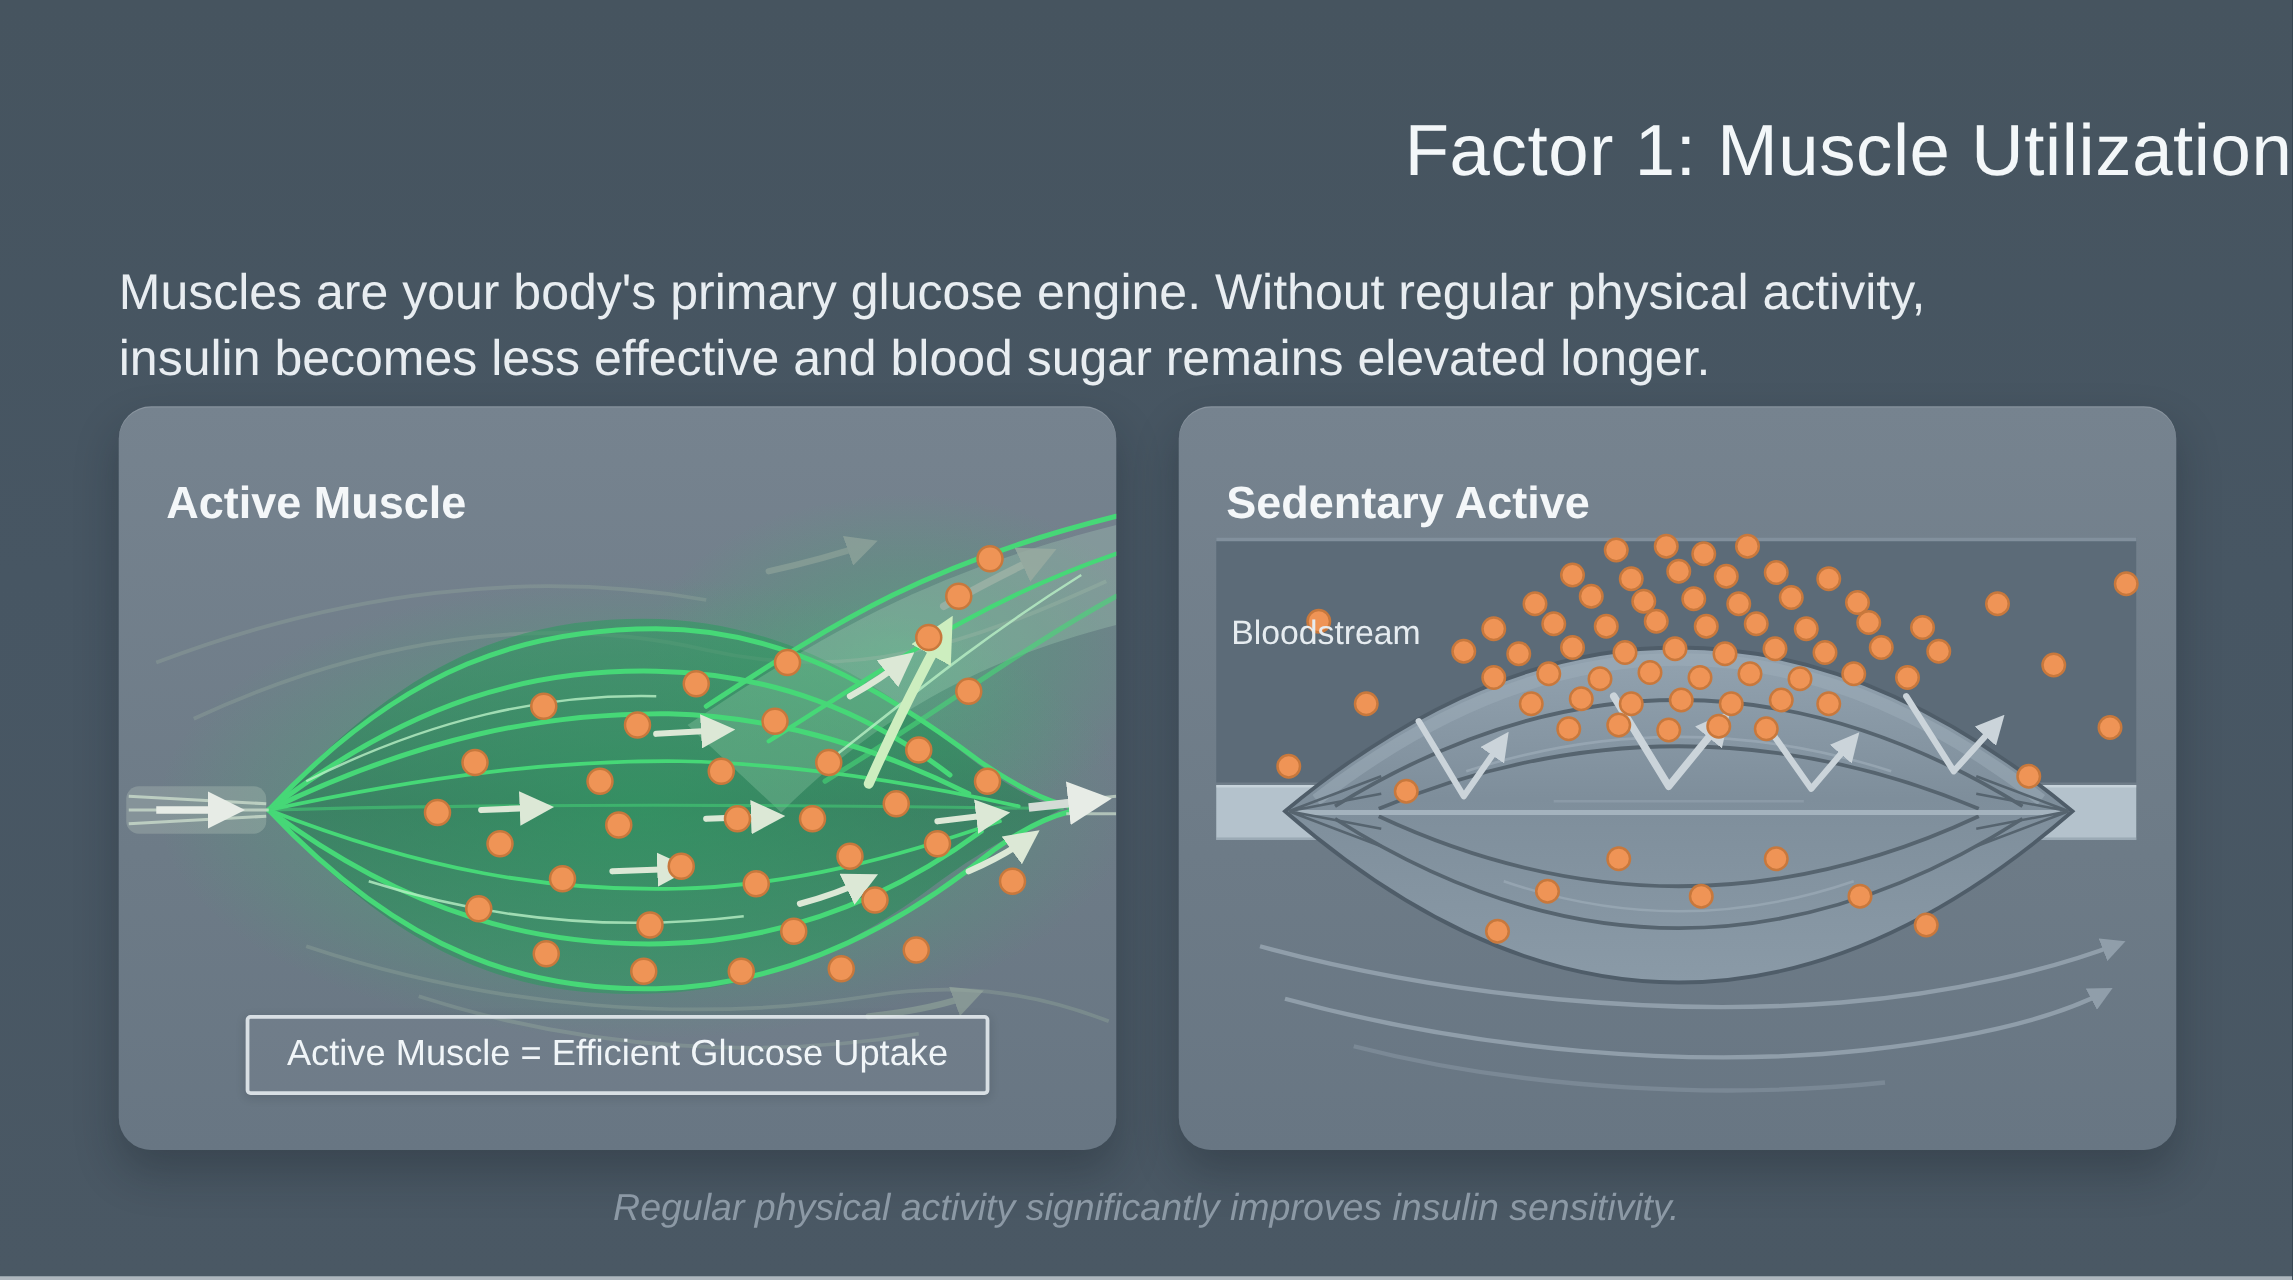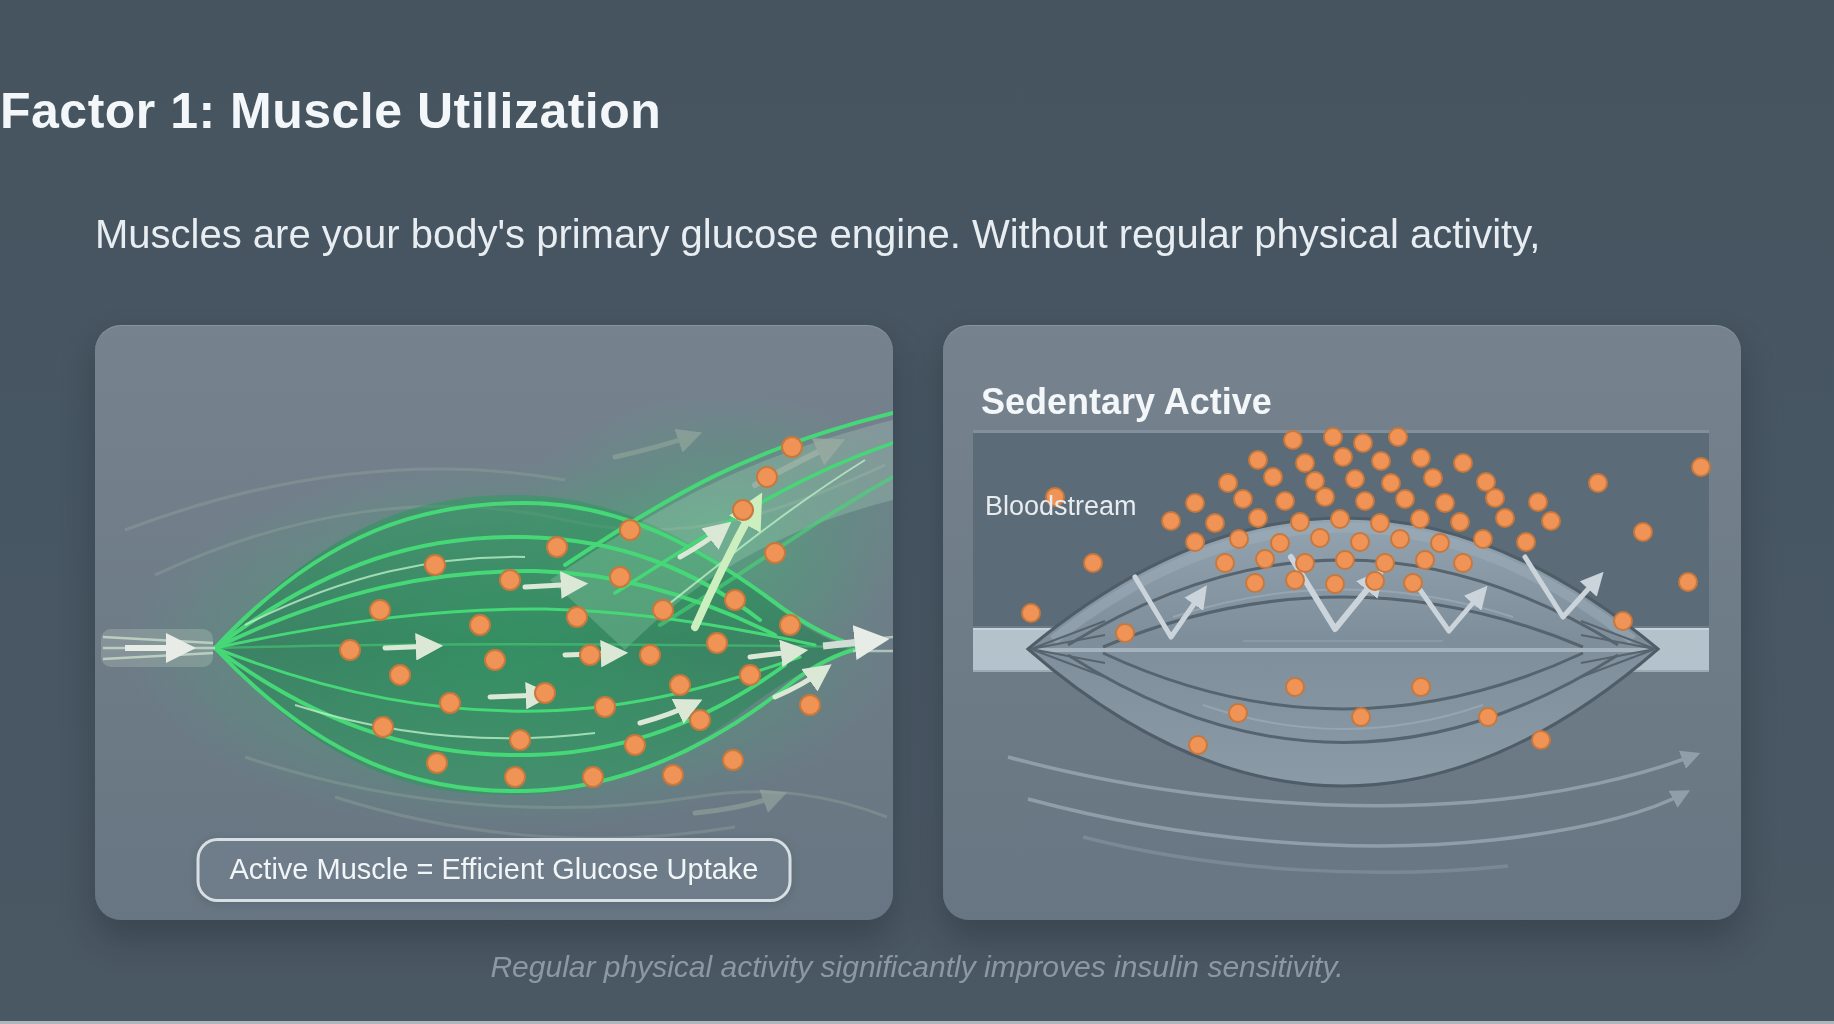--- a/index.html
+++ b/index.html
@@ -1,48 +1,49 @@
 <!DOCTYPE html>
 <html><head>
 <meta charset="utf-8">
 <style>
   html,body{margin:0;padding:0;background:#31404c;}
   .stage{position:relative;width:1834px;height:1024px;overflow:hidden;
     font-family:"Liberation Sans","DejaVu Sans",sans-serif;
     background:linear-gradient(180deg,#46545f 0%,#475663 45%,#4a5864 100%);}
-  .page-title{position:absolute;top:48px;left:0;width:100%;text-align:left;
-    font-size:50px;font-weight:700;color:#f3f7f9;letter-spacing:.5px;}
+  .page-title{position:absolute;top:48px;left:0;width:100%;text-align:right;
+    font-size:58px;font-weight:400;color:#f3f7f9;letter-spacing:.5px;}
   .page-subtitle{position:absolute;top:168px;left:95px;width:1690px;
     font-size:40px;font-weight:400;color:#e8edf1;line-height:53px;}
   .panel{position:absolute;top:325px;width:798px;height:595px;border-radius:26px;
     background:linear-gradient(180deg,#76838f 0%,#6d7b87 60%,#687683 100%);
     box-shadow:0 18px 34px rgba(18,26,34,.28), inset 0 1px 0 rgba(255,255,255,.14);}
   .panel.left{left:95px;}
   .panel.right{left:943px;}
   .panel-illustration{position:absolute;inset:0;width:798px;height:595px;border-radius:26px;overflow:hidden;}
   .panel-heading{position:absolute;top:26px;left:38px;font-size:36px;font-weight:700;color:#f4f7f9;}
   .bloodstream-label{position:absolute;top:118px;left:42px;font-size:27px;font-weight:400;color:#e6ecf0;margin-top:48px;}
-  .caption-box{position:absolute;bottom:18px;left:50%;transform:translateX(-50%);
-    white-space:nowrap;border:3px solid rgba(235,241,245,.85);border-radius:21px;
+  .caption-box{position:absolute;bottom:44px;left:50%;transform:translateX(-50%);
+    white-space:nowrap;border:3px solid rgba(235,241,245,.85);border-radius:4px;
     background:rgba(255,255,255,.045);padding:0 30px;height:58px;line-height:56px;
     font-size:29px;color:#f0f5f8;box-shadow:0 2px 8px rgba(20,28,36,.15);}
   .page-footer{position:absolute;top:950px;left:0;width:100%;text-align:center;
     font-size:30px;color:#8c99a5;font-style:italic;}
   .bottom-strip{position:absolute;bottom:0;left:0;width:100%;height:3px;
     background:#c7cfd4;opacity:.8;}
 </style>
 </head>
 <body>
 
 <div class="stage">
 
   <h1 class="page-title">Factor 1: Muscle Utilization</h1>
 
   <p class="page-subtitle">
     <span>Muscles are your body's primary glucose engine. Without regular physical activity,</span><br>
+    <span>insulin becomes less effective and blood sugar remains elevated longer.</span>
   </p>
 
   <section class="panel left">
     <svg class="panel-illustration" viewBox="0 0 798 595" xmlns="http://www.w3.org/2000/svg">
       <defs>
         <radialGradient id="glowG" cx="50%" cy="50%" r="50%">
           <stop offset="0%" stop-color="#34d173" stop-opacity=".5"></stop>
           <stop offset="55%" stop-color="#2fbf68" stop-opacity=".25"></stop>
           <stop offset="100%" stop-color="#2fbf68" stop-opacity="0"></stop>
         </radialGradient>
@@ -157,20 +158,21 @@
           <circle cx="715" cy="380" r="10" fill="#ef9456" stroke="#c8783c" stroke-width="2"></circle>
           <circle cx="638" cy="435" r="10" fill="#ef9456" stroke="#c8783c" stroke-width="2"></circle>
           <circle cx="578" cy="450" r="10" fill="#ef9456" stroke="#c8783c" stroke-width="2"></circle>
           <circle cx="498" cy="452" r="10" fill="#ef9456" stroke="#c8783c" stroke-width="2"></circle>
           <circle cx="420" cy="452" r="10" fill="#ef9456" stroke="#c8783c" stroke-width="2"></circle>
           <circle cx="342" cy="438" r="10" fill="#ef9456" stroke="#c8783c" stroke-width="2"></circle>
           <circle cx="288" cy="402" r="10" fill="#ef9456" stroke="#c8783c" stroke-width="2"></circle>
         </g>
     </svg>
 
+    <h2 class="panel-heading">Active Muscle</h2>
     <div class="caption-box">Active Muscle = Efficient Glucose Uptake</div>
   </section>
 
   <section class="panel right">
     <svg class="panel-illustration" viewBox="0 0 798 595" xmlns="http://www.w3.org/2000/svg">
       <defs>
         <linearGradient id="muscleG" x1="0" y1="0" x2="0" y2="1">
           <stop offset="0%" stop-color="#93a3b0"></stop>
           <stop offset="45%" stop-color="#7e8e9b"></stop>
           <stop offset="100%" stop-color="#8a9aa7"></stop>

